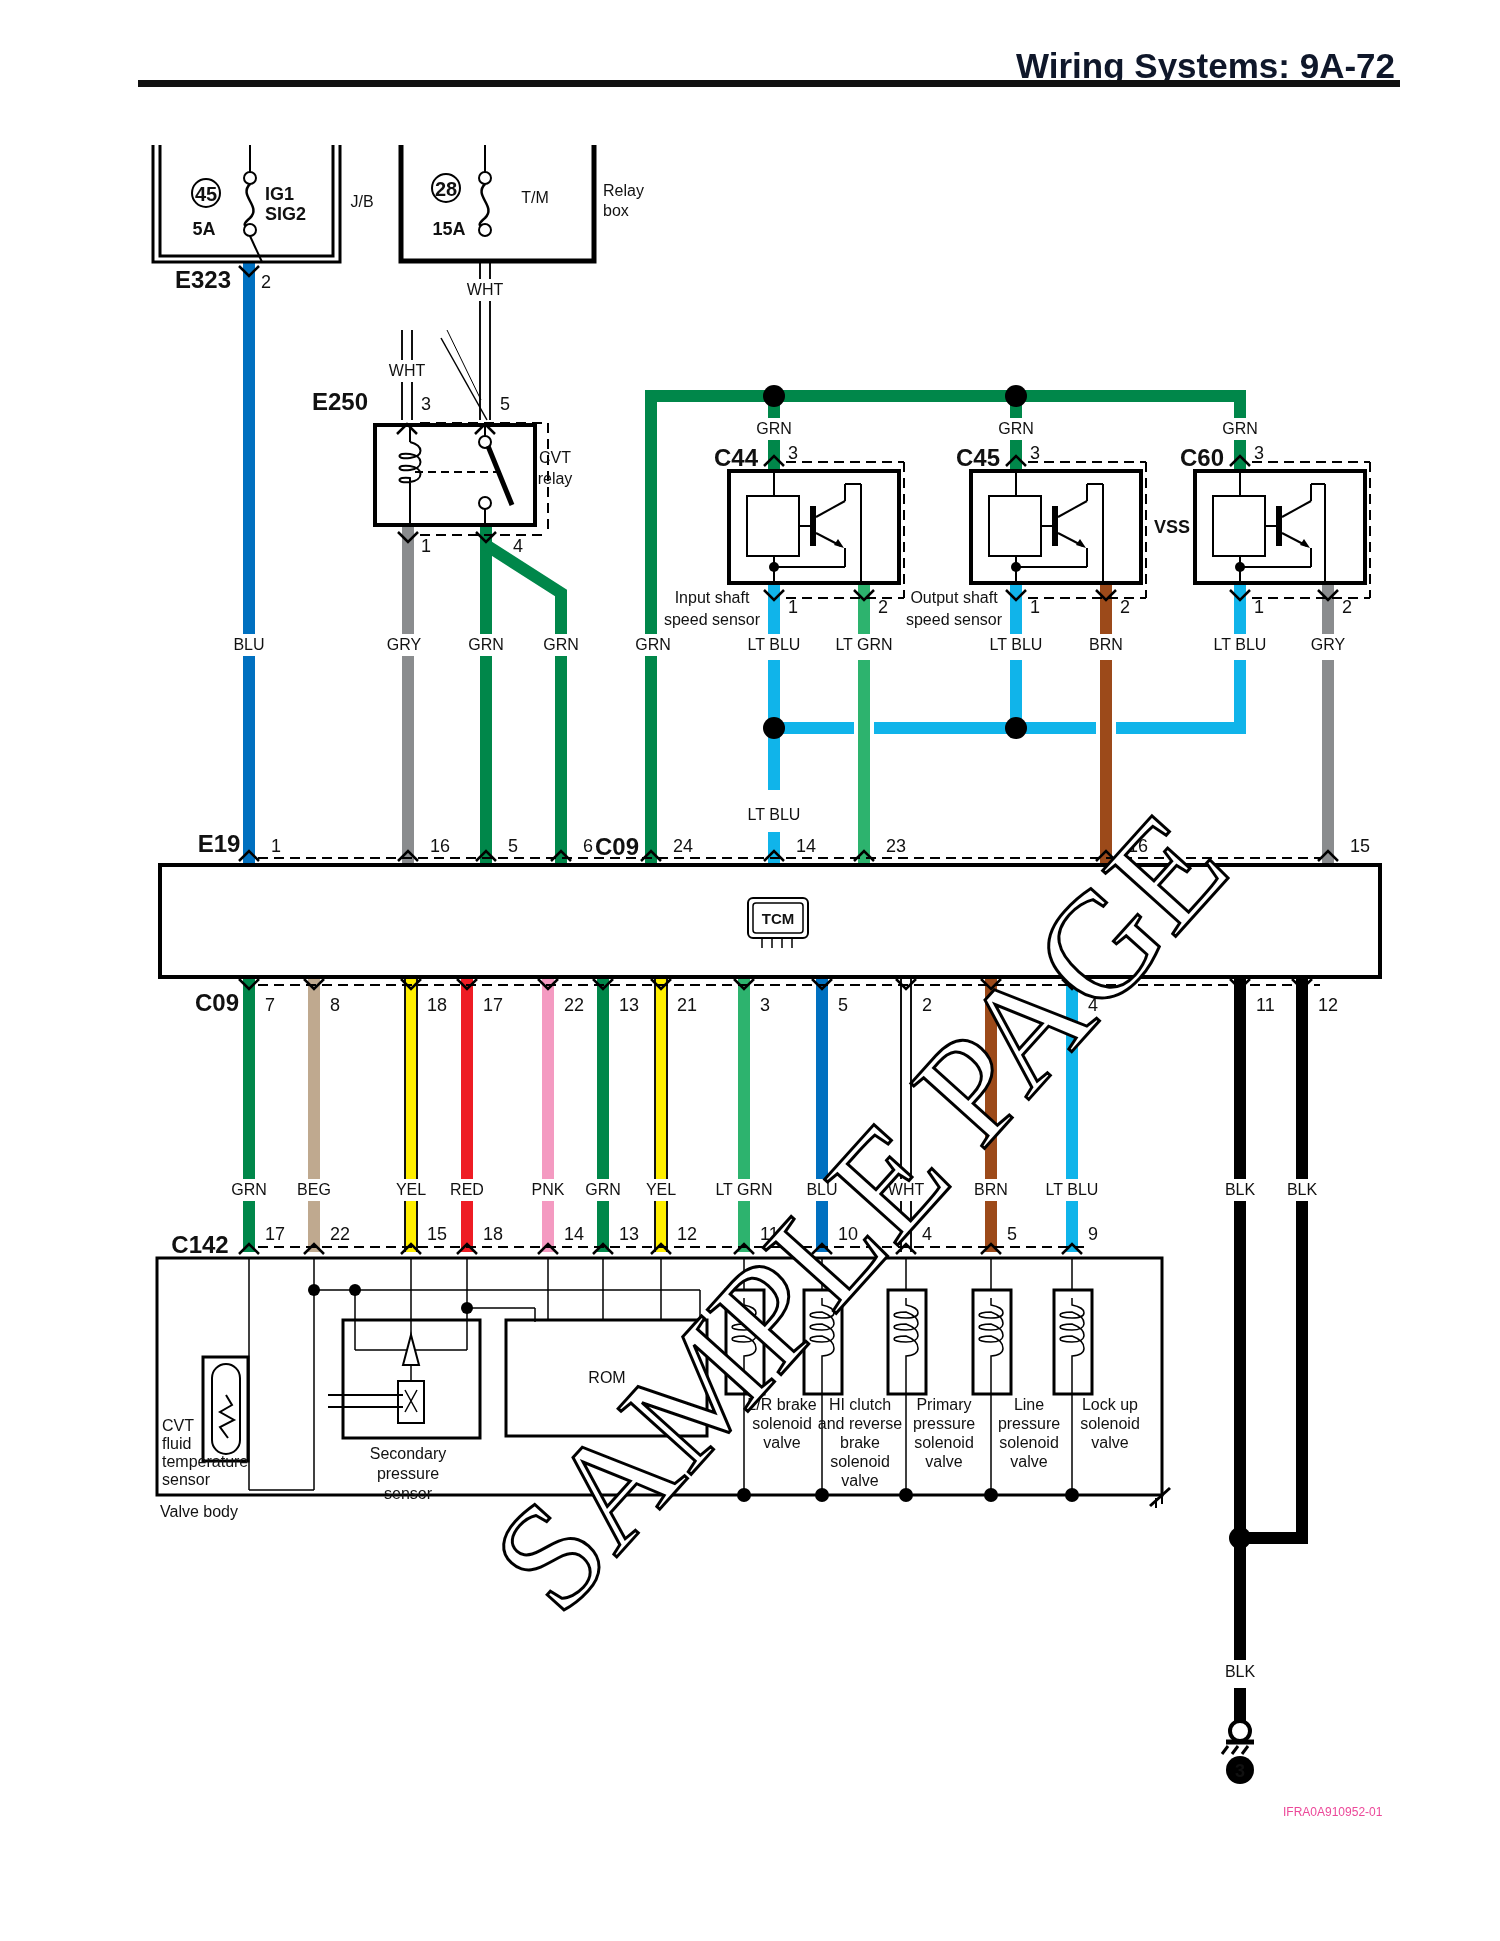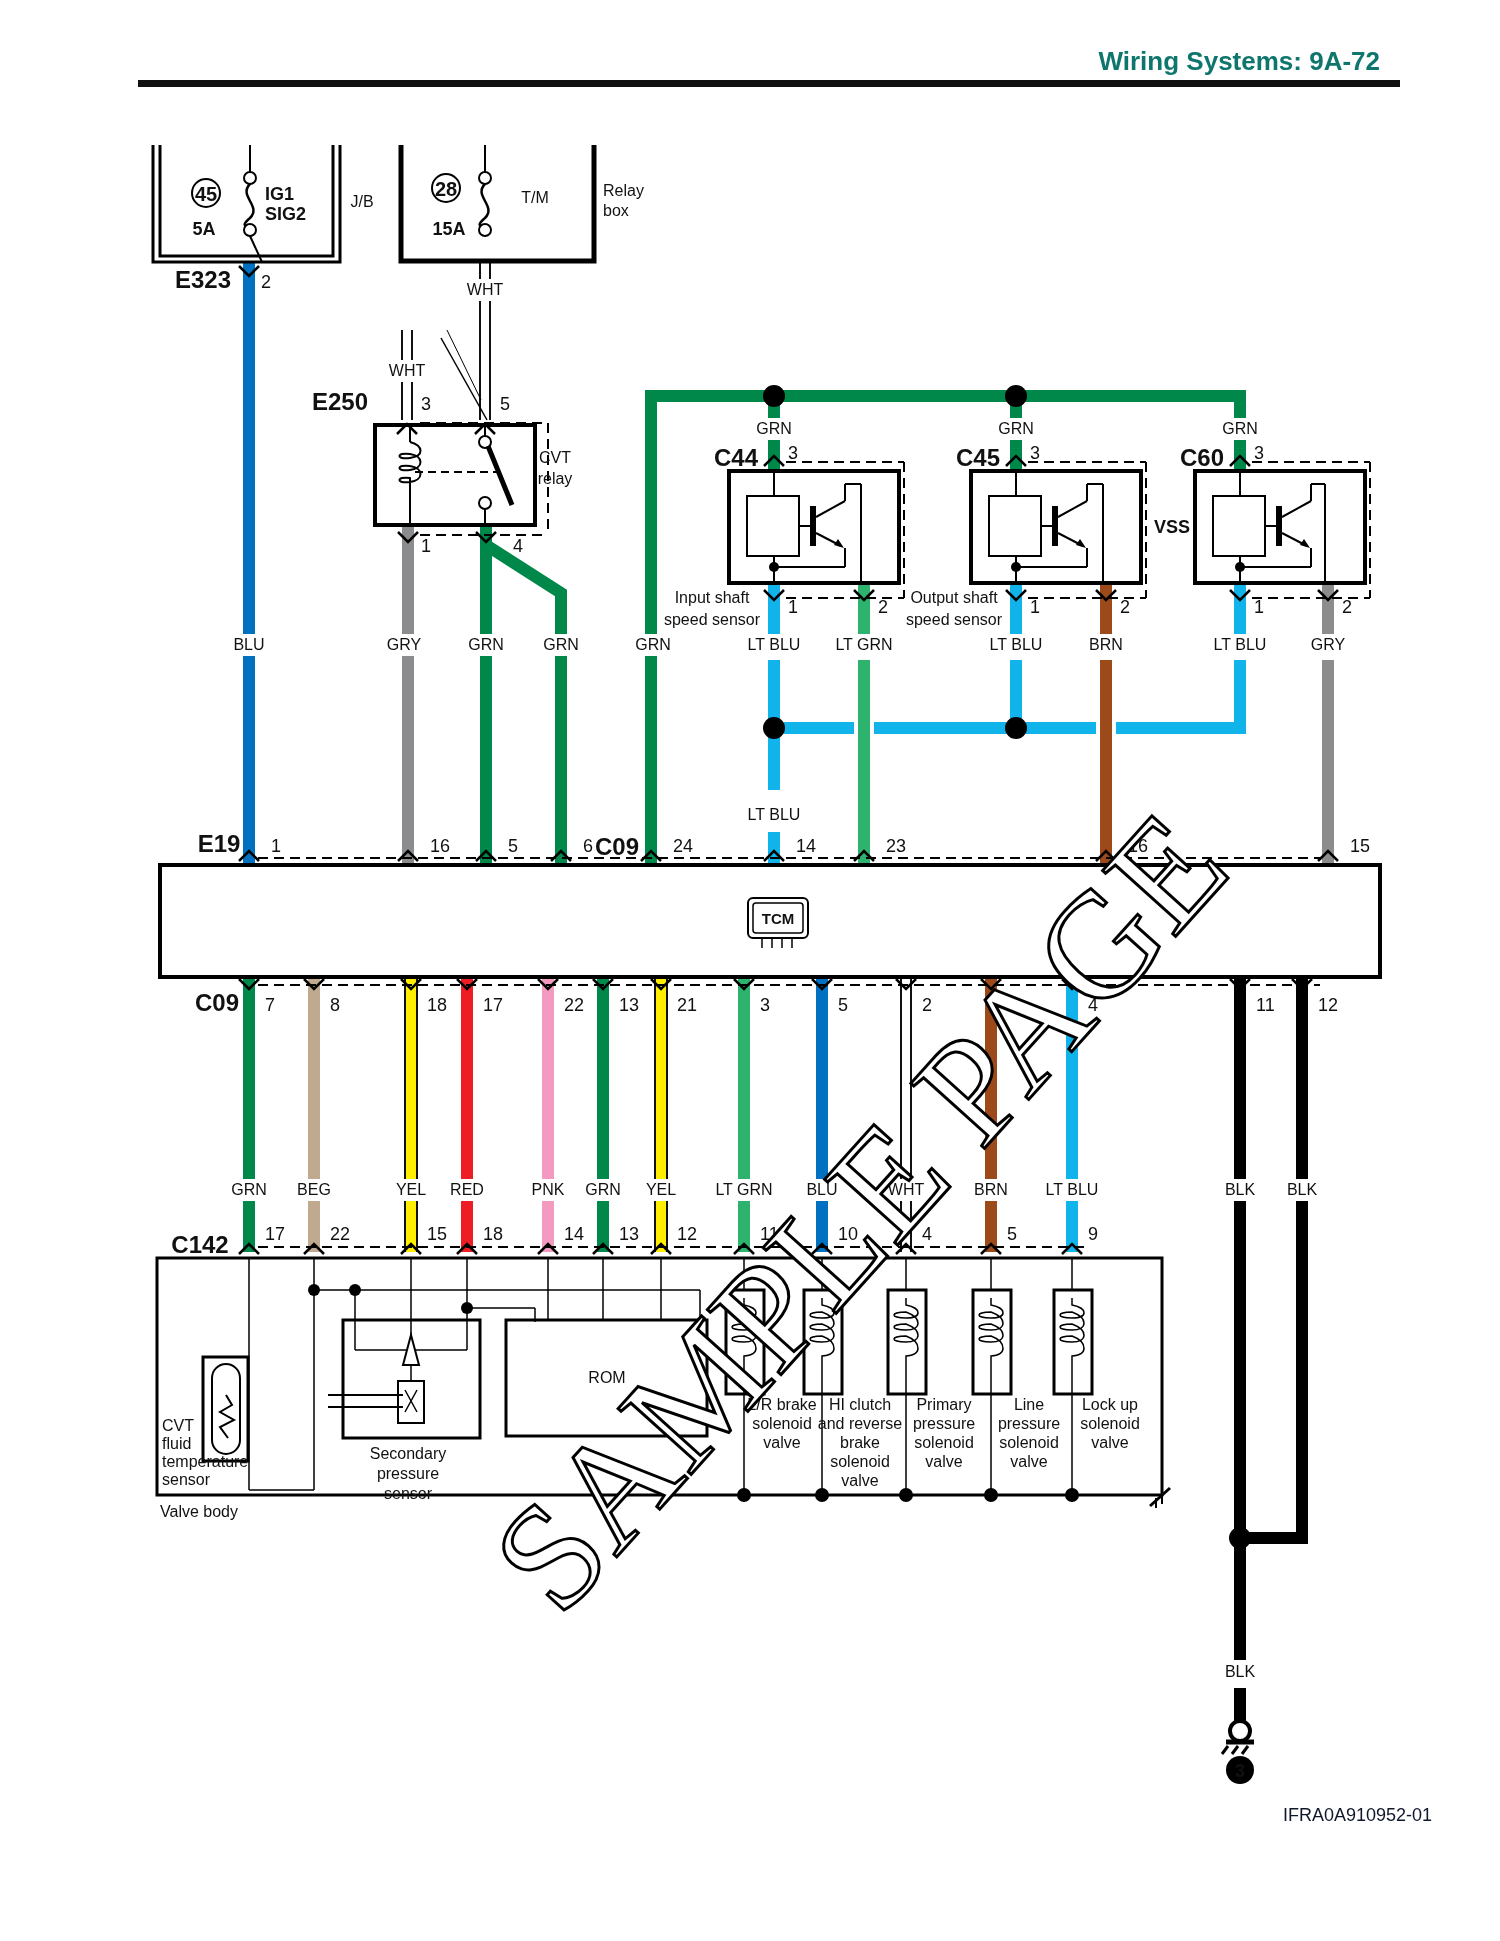--- a/index.html
+++ b/index.html
@@ -1,25 +1,25 @@
 <!DOCTYPE html>
 <html><head>
 <meta charset="utf-8">
 <style>
   html,body{margin:0;padding:0;background:#fff;}
   body{width:1500px;height:1941px;position:relative;overflow:hidden;font-family:"Liberation Sans",sans-serif;}
-  #header-title{position:absolute;right:120px;top:46px;font-size:26px;font-weight:bold;color:#0f766e;letter-spacing:0px;}
+  #header-title{position:absolute;right:105px;top:46px;font-size:35px;font-weight:bold;color:#0f172a;letter-spacing:0px;}
   #header-rule{position:absolute;left:138px;top:80px;width:1262px;height:7px;background:#111;}
   svg{position:absolute;left:0;top:0;}
   .lbl{font-family:"Liberation Sans",sans-serif;font-size:16px;fill:#111;}
   .lblb{font-family:"Liberation Sans",sans-serif;font-weight:bold;fill:#111;}
   .conn{font-family:"Liberation Sans",sans-serif;font-weight:bold;font-size:24px;fill:#111;}
   .pin{font-family:"Liberation Sans",sans-serif;font-size:18px;fill:#111;}
   .wm{font-family:"Liberation Serif",serif;font-size:150px;fill:#fff;stroke:#000;stroke-width:3;}
-  #figure-id{position:absolute;left:1283px;top:1805px;font-size:18px;color:#0f172a;text-align:right;}
+  #figure-id{position:absolute;left:1283px;top:1805px;font-size:12px;color:#ec4899;text-align:right;}
 </style>
 </head>
 <body>
 
 <div id="header-title">Wiring Systems:   9A-72</div>
 <div id="header-rule"></div>
 
 <svg id="diagram" width="1500" height="1941" viewBox="0 0 1500 1941">
   <g id="g-wires">
       <path d="M249 262 L249 864" stroke="#0070c0" stroke-width="12" fill="none"></path>

